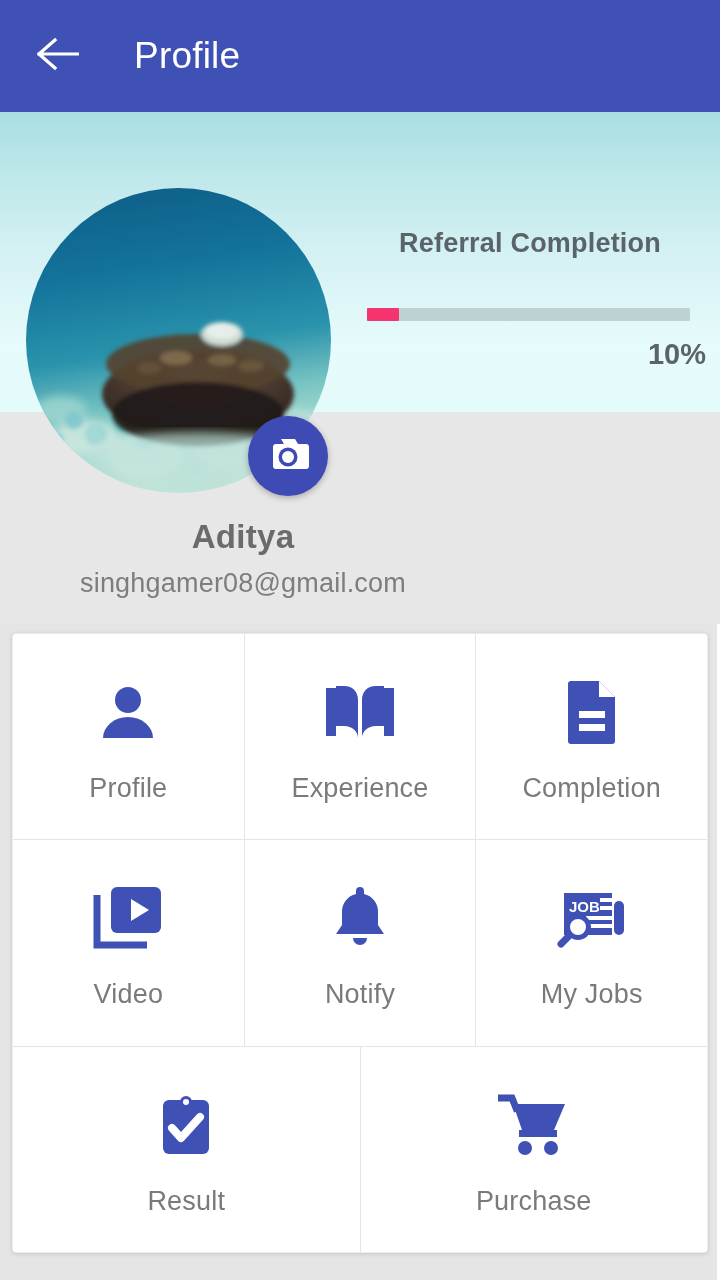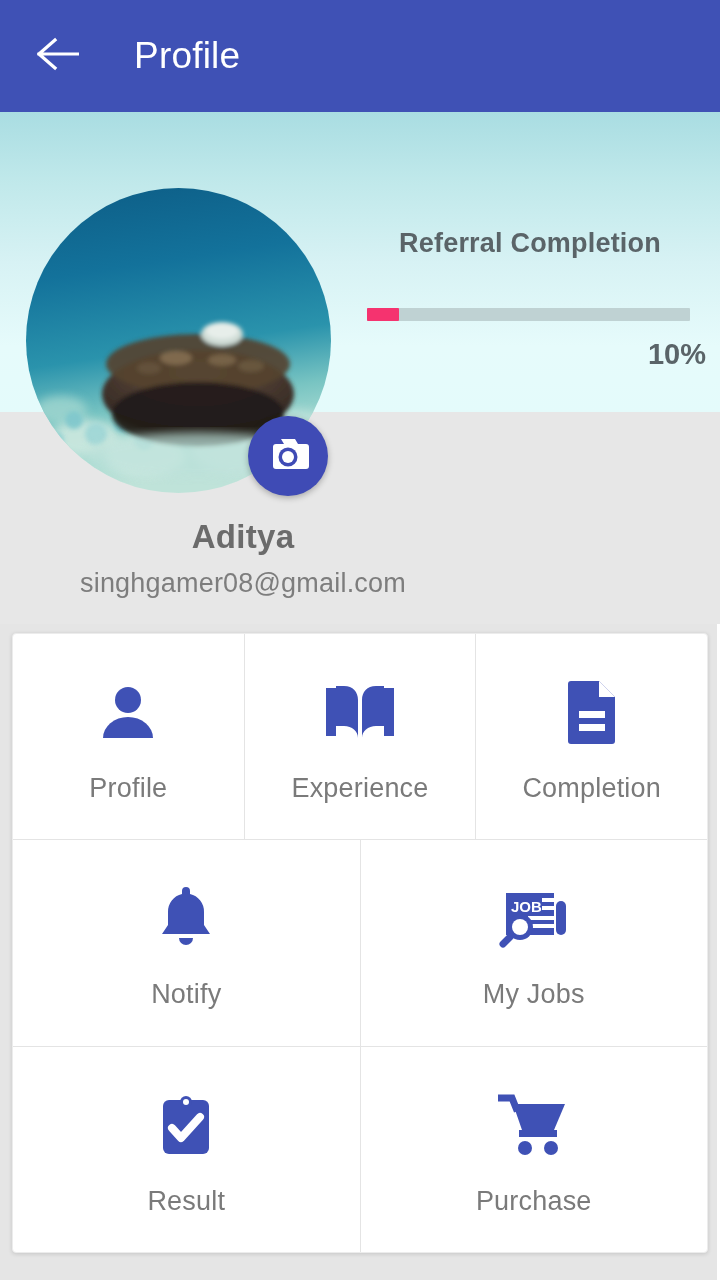--- a/index.html
+++ b/index.html
@@ -240,20 +240,30 @@
             <rect x="14" y="45" width="26" height="7" fill="#ffffff"></rect>
           </svg>
         </div>
         <div class="menu-label">Completion</div>
       </div>
     </div>
 
     <div class="menu-row">
       <div class="menu-cell">
         <div class="menu-icon">
+          <svg width="70" height="66" viewBox="0 0 70 66">
+            <path d="M4 10 v50 h50" fill="none" stroke="#3f51b5" stroke-width="7"></path>
+            <rect x="18" y="2" width="50" height="46" rx="6" fill="#3f51b5"></rect>
+            <path d="M38 14 l18 11 l-18 11 z" fill="#ffffff"></path>
+          </svg>
+        </div>
+        <div class="menu-label">Video</div>
+      </div>
+      <div class="menu-cell">
+        <div class="menu-icon">
           <svg width="58" height="66" viewBox="0 0 58 66">
             <path d="M29 2 a4 4 0 0 1 4 4 v3 a18 18 0 0 1 14 18 v13 l6 9 h-48 l6 -9 v-13 a18 18 0 0 1 14 -18 v-3 a4 4 0 0 1 4 -4 z" fill="#3f51b5"></path>
             <path d="M22 53 a7 7 0 0 0 14 0 z" fill="#3f51b5"></path>
           </svg>
         </div>
         <div class="menu-label">Notify</div>
       </div>
       <div class="menu-cell">
         <div class="menu-icon">
           <svg width="80" height="66" viewBox="0 0 80 66">

